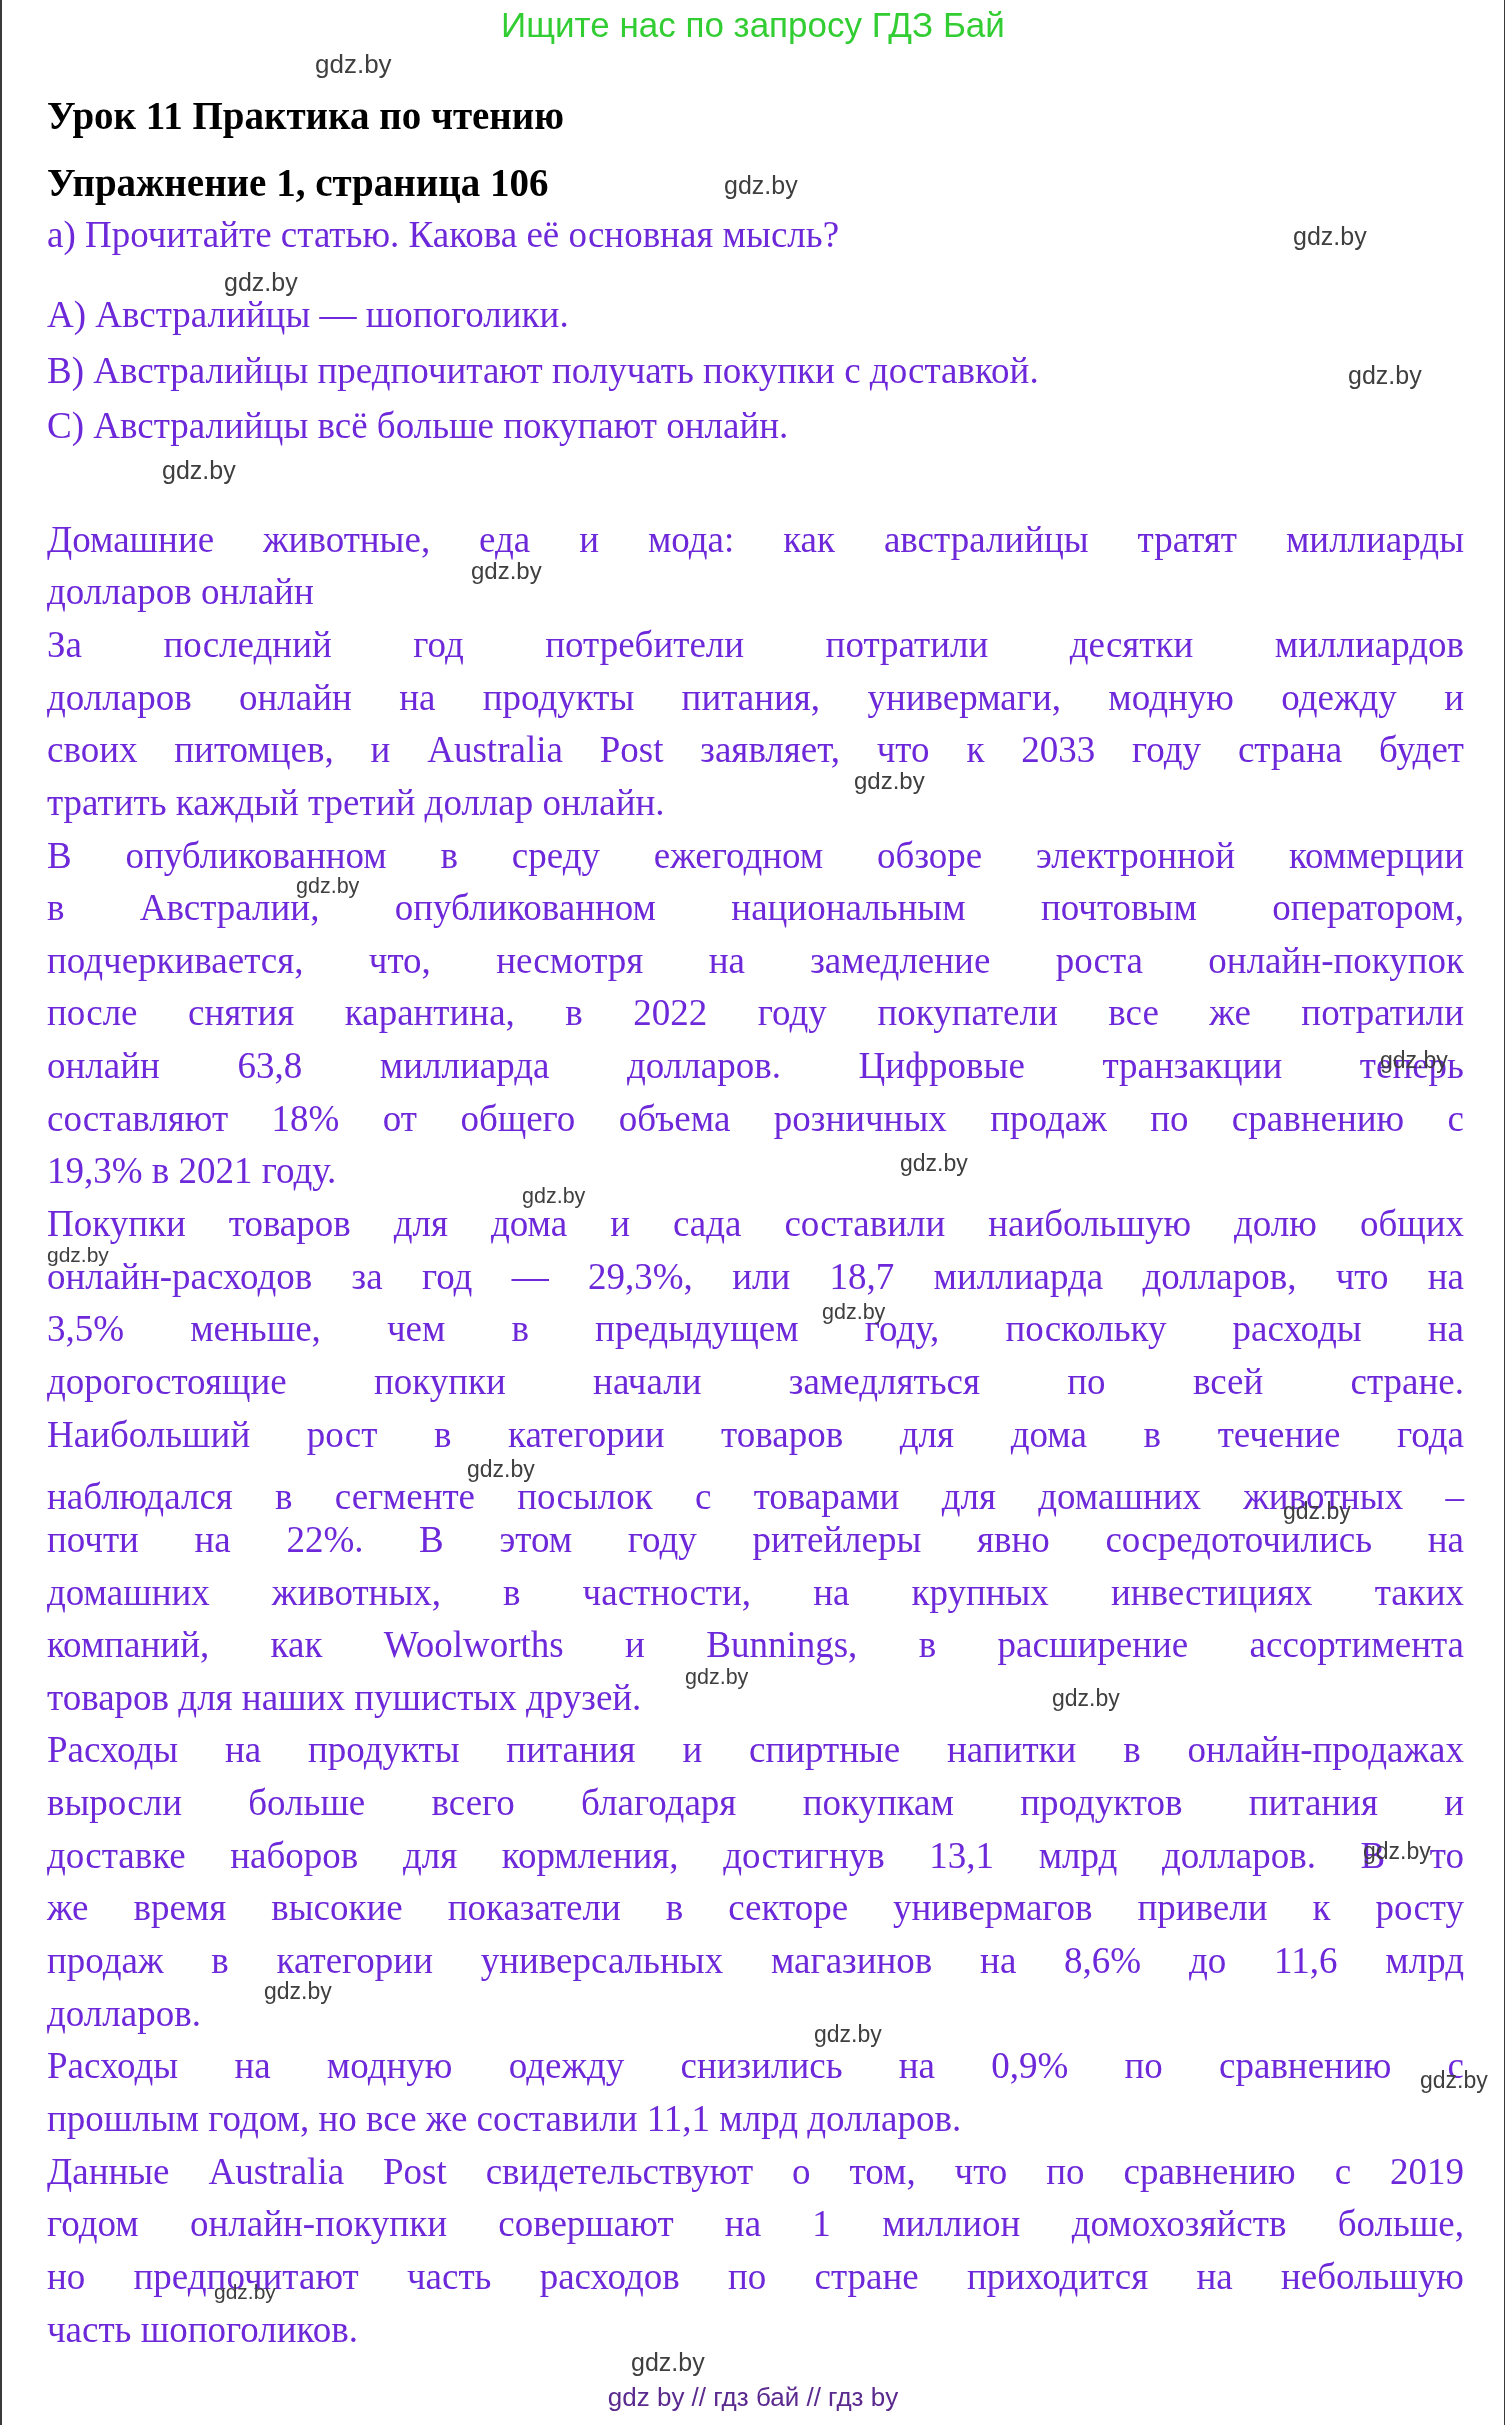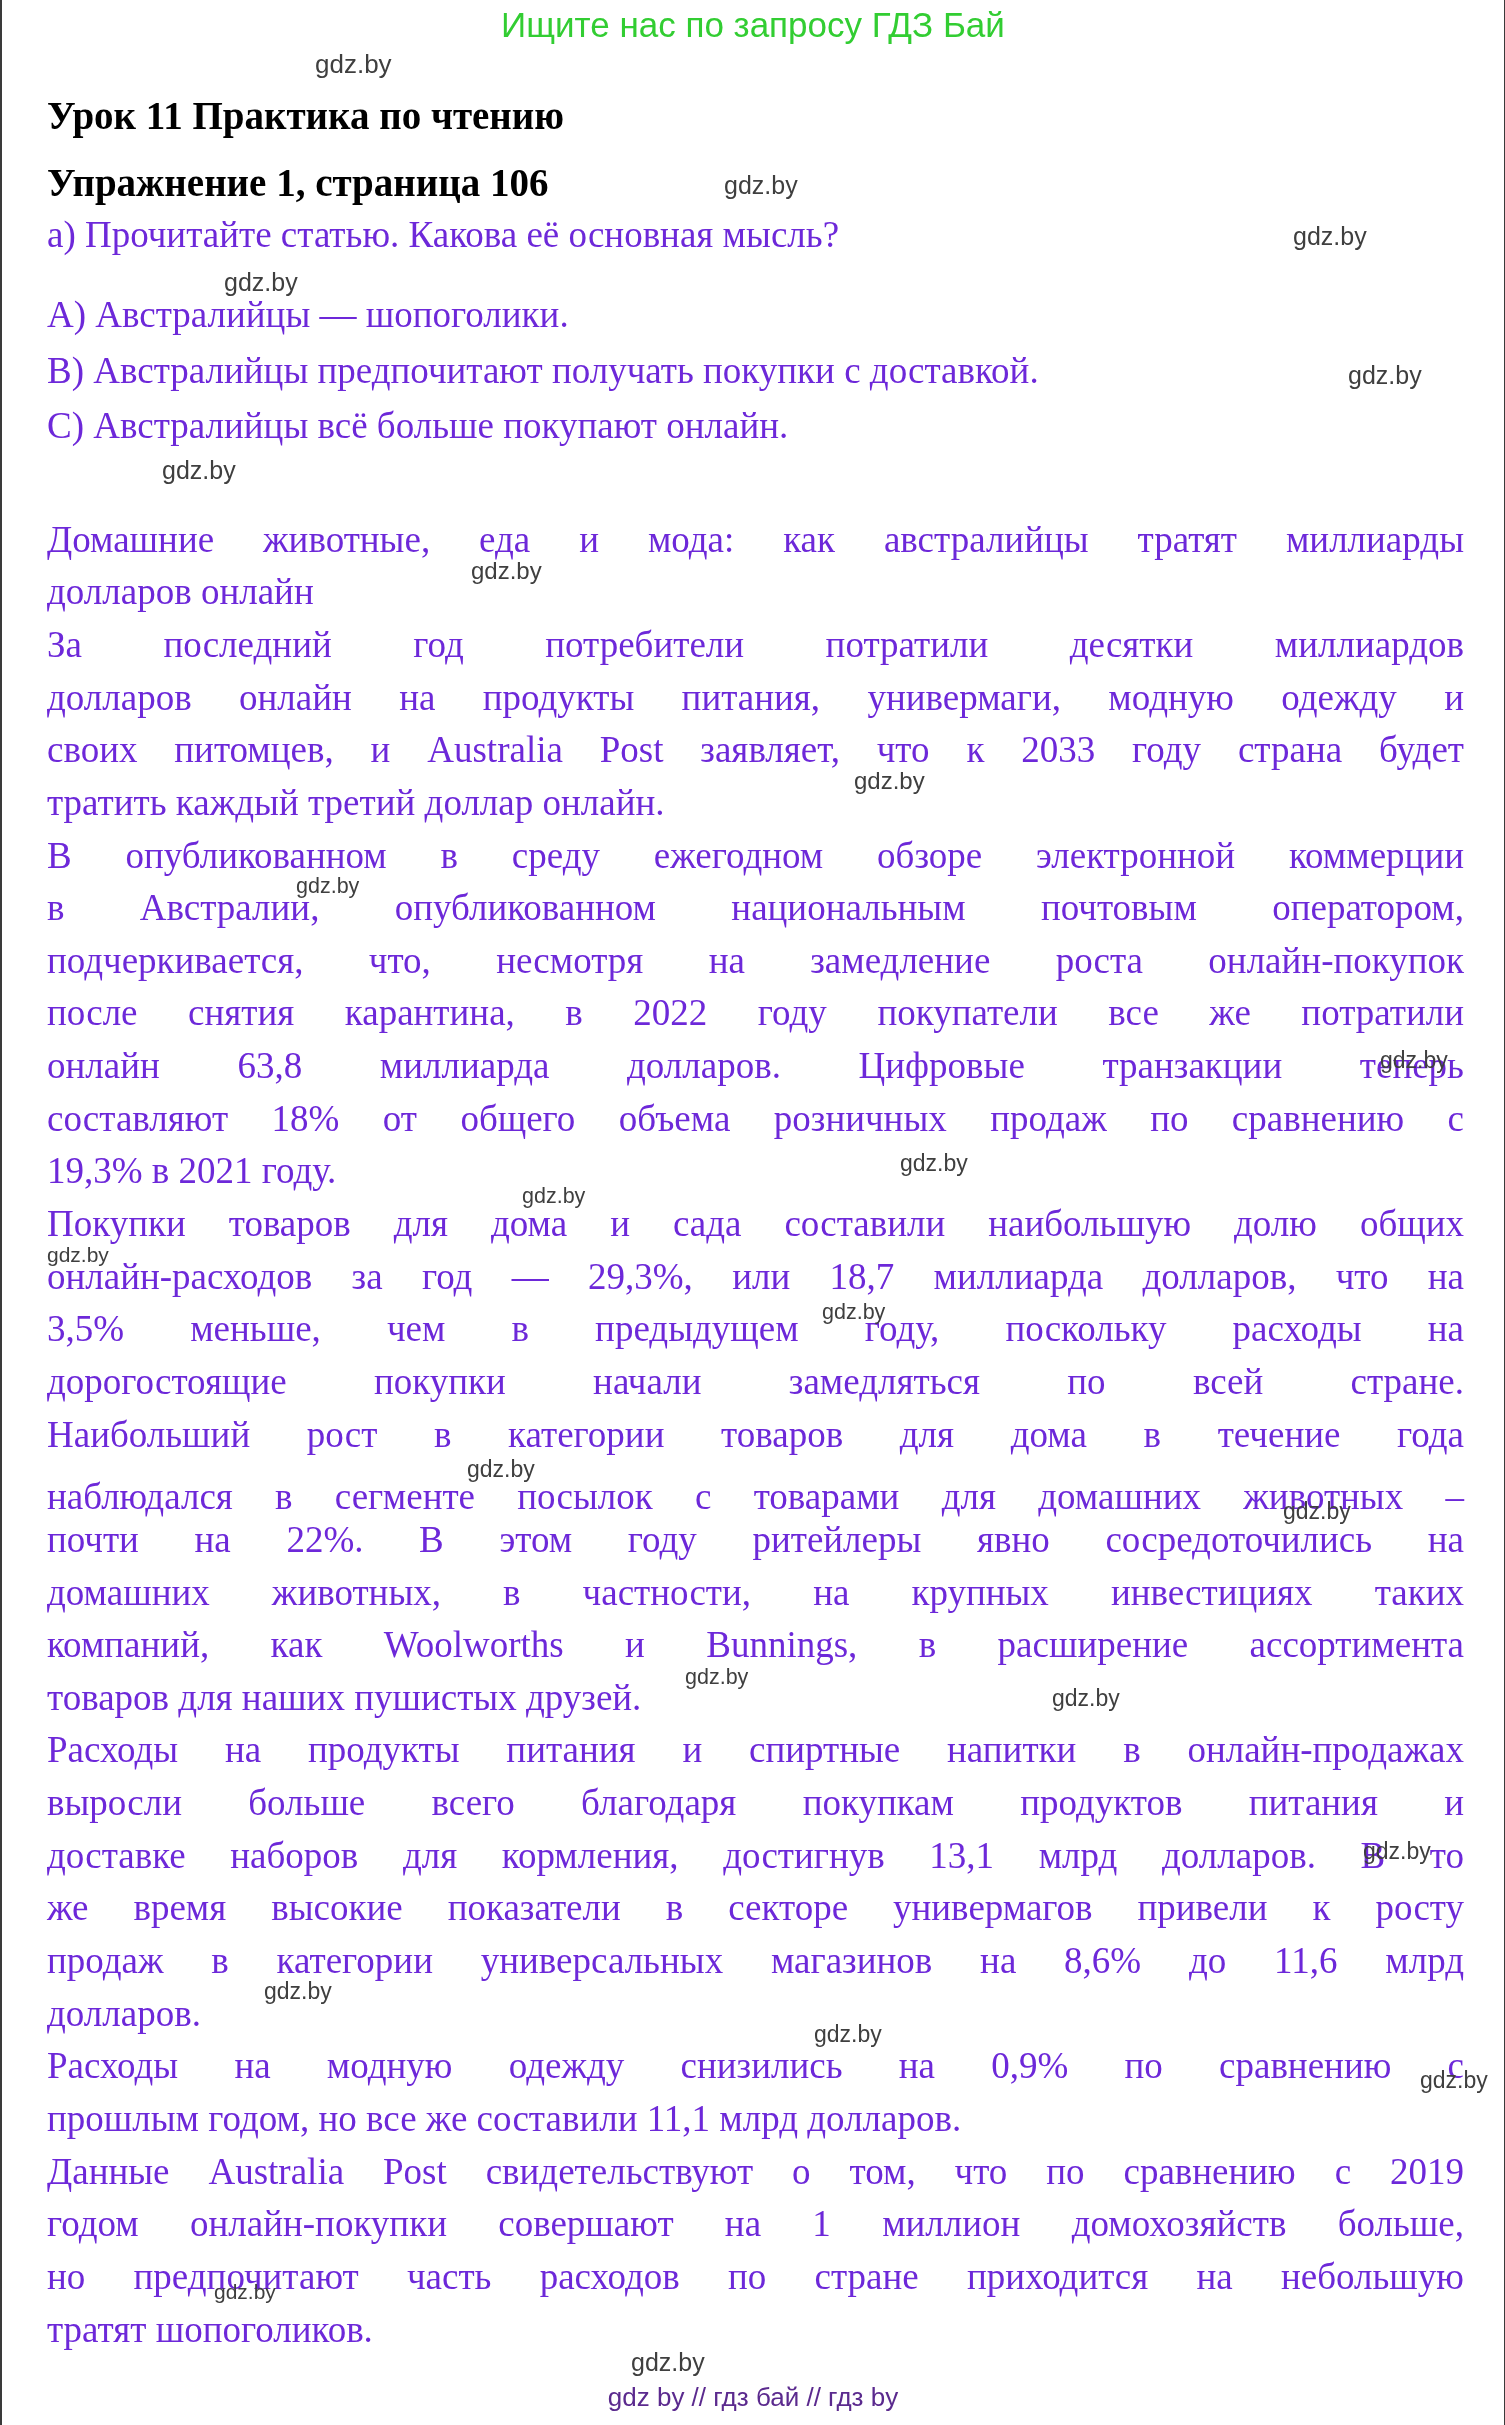--- a/index.html
+++ b/index.html
@@ -97,21 +97,21 @@
       <div class="line just" style="top: 1777px;">выросли больше всего благодаря покупкам продуктов питания и</div>
       <div class="line just" style="top: 1830px;">доставке наборов для кормления, достигнув 13,1 млрд долларов. В то</div>
       <div class="line just" style="top: 1882px;">же время высокие показатели в секторе универмагов привели к росту</div>
       <div class="line just" style="top: 1935px;">продаж в категории универсальных магазинов на 8,6% до 11,6 млрд</div>
       <div class="line" style="top: 1988px;">долларов.</div>
       <div class="line just" style="top: 2040px;">Расходы на модную одежду снизились на 0,9% по сравнению с</div>
       <div class="line" style="top: 2093px;">прошлым годом, но все же составили 11,1 млрд долларов.</div>
       <div class="line just" style="top: 2146px;">Данные Australia Post свидетельствуют о том, что по сравнению с 2019</div>
       <div class="line just" style="top: 2198px;">годом онлайн-покупки совершают на 1 миллион домохозяйств больше,</div>
       <div class="line just" style="top: 2251px;">но предпочитают часть расходов по стране приходится на небольшую</div>
-      <div class="line" style="top: 2304px;">тратят шопоголиков.</div>
+      <div class="line" style="top: 2304px;">часть шопоголиков.</div>
       <div class="wm" style="left: 313px; top: 49px; font-size: 26px;">gdz.by</div>
       <div class="wm" style="left: 722px; top: 171px; font-size: 25px;">gdz.by</div>
       <div class="wm" style="left: 1291px; top: 222px; font-size: 25px;">gdz.by</div>
       <div class="wm" style="left: 222px; top: 268px; font-size: 25px;">gdz.by</div>
       <div class="wm" style="left: 1346px; top: 361px; font-size: 25px;">gdz.by</div>
       <div class="wm" style="left: 160px; top: 456px; font-size: 25px;">gdz.by</div>
       <div class="wm" style="left: 469px; top: 557px; font-size: 24px;">gdz.by</div>
       <div class="wm" style="left: 852px; top: 767px; font-size: 24px;">gdz.by</div>
       <div class="wm" style="left: 294px; top: 874px; font-size: 21.5px;">gdz.by</div>
       <div class="wm" style="left: 1378px; top: 1047px; font-size: 23px;">gdz.by</div>

